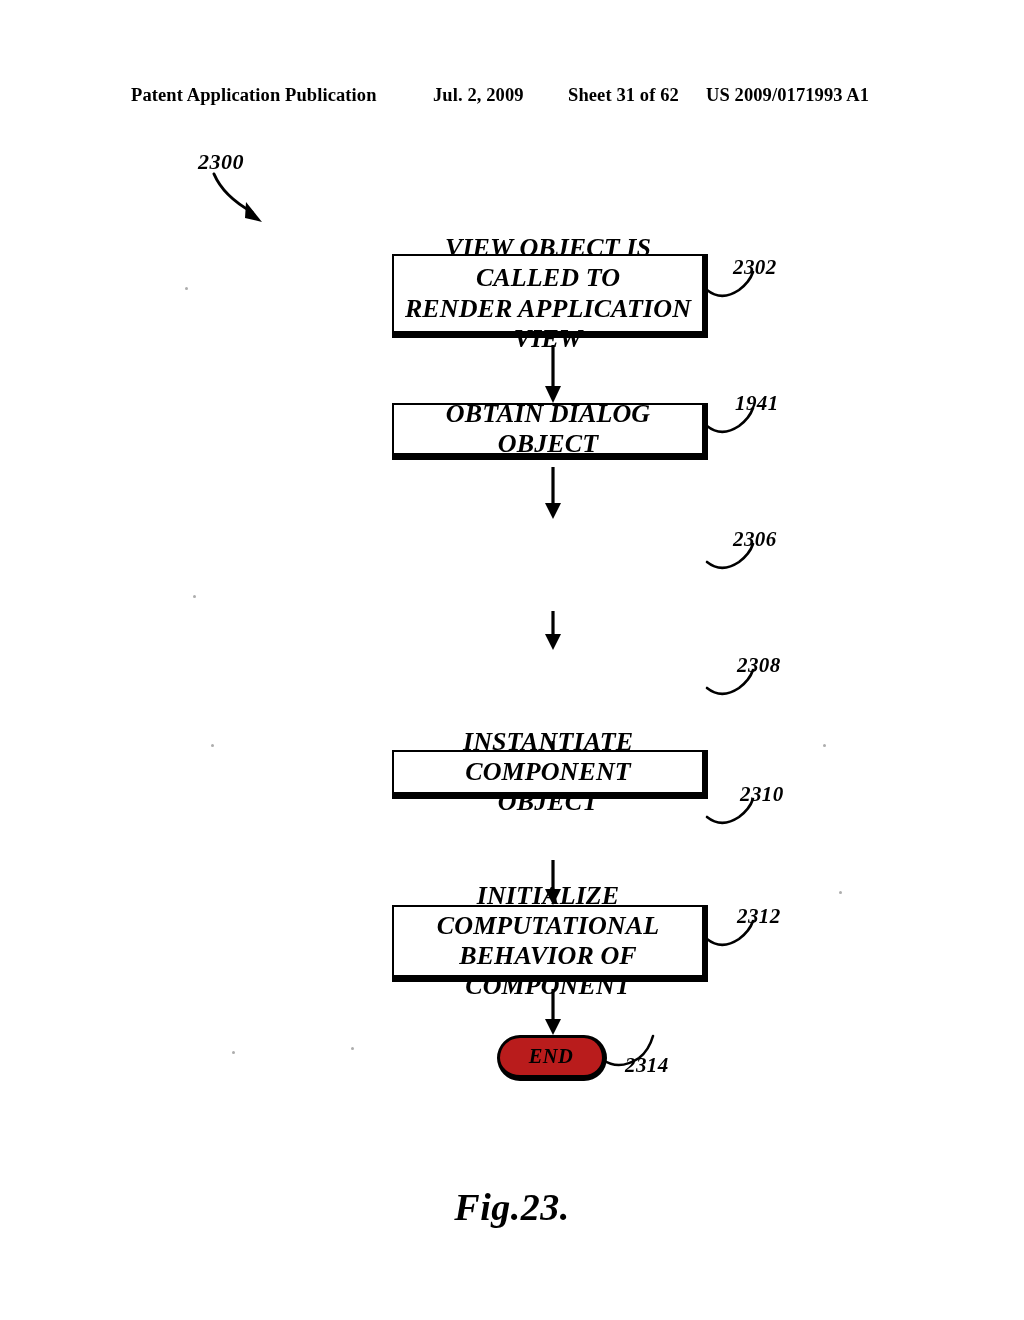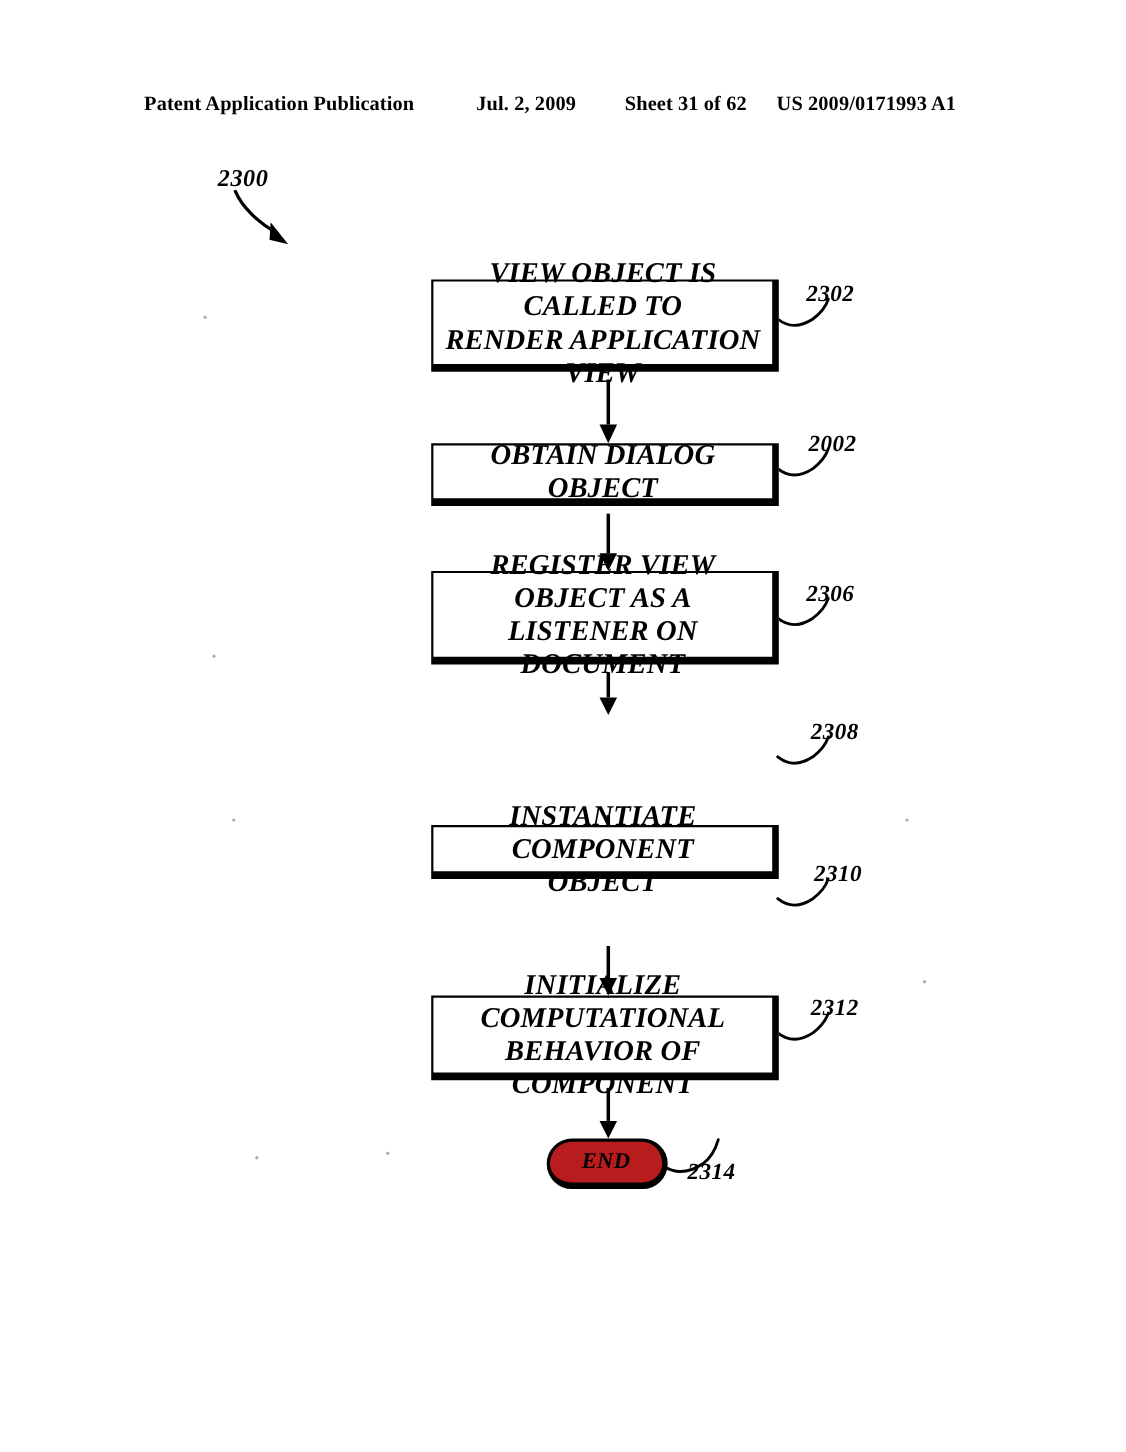--- a/index.html
+++ b/index.html
@@ -251,42 +251,39 @@
 
   <div class="flow-box" id="box-2302">
     <span class="box-text">VIEW OBJECT IS CALLED TO
 RENDER APPLICATION VIEW</span>
   </div>
 
   <div class="flow-box" id="box-2304">
     <span class="box-text">OBTAIN DIALOG OBJECT</span>
   </div>
 
-  <div class="flow-box" id="box-2306">
-    <span class="box-text">REGISTER VIEW OBJECT AS A
-LISTENER ON DOCUMENT</span>
-  </div>
 
 
   <div class="flow-box" id="box-2310">
     <span class="box-text">INSTANTIATE COMPONENT
 OBJECT</span>
   </div>
 
   <div class="flow-box" id="box-2312">
     <span class="box-text">INITIALIZE COMPUTATIONAL
 BEHAVIOR OF COMPONENT</span>
   </div>
 
   <div id="node-end">
     <span class="box-text">END</span>
   </div>
 
   <span class="ref-num" id="ref-2302">2302</span>
-  <span class="ref-num" id="ref-2304">2002</span>
+  <span class="ref-num" id="ref-2304">1941</span>
   <span class="ref-num" id="ref-2306">2306</span>
   <span class="ref-num" id="ref-2308">2308</span>
   <span class="ref-num" id="ref-2310">2310</span>
   <span class="ref-num" id="ref-2312">2312</span>
   <span class="ref-num" id="ref-2314">2314</span>
 
+  <div id="fig-caption">Fig.23.</div>
 
 </div>
 
 </body></html>

